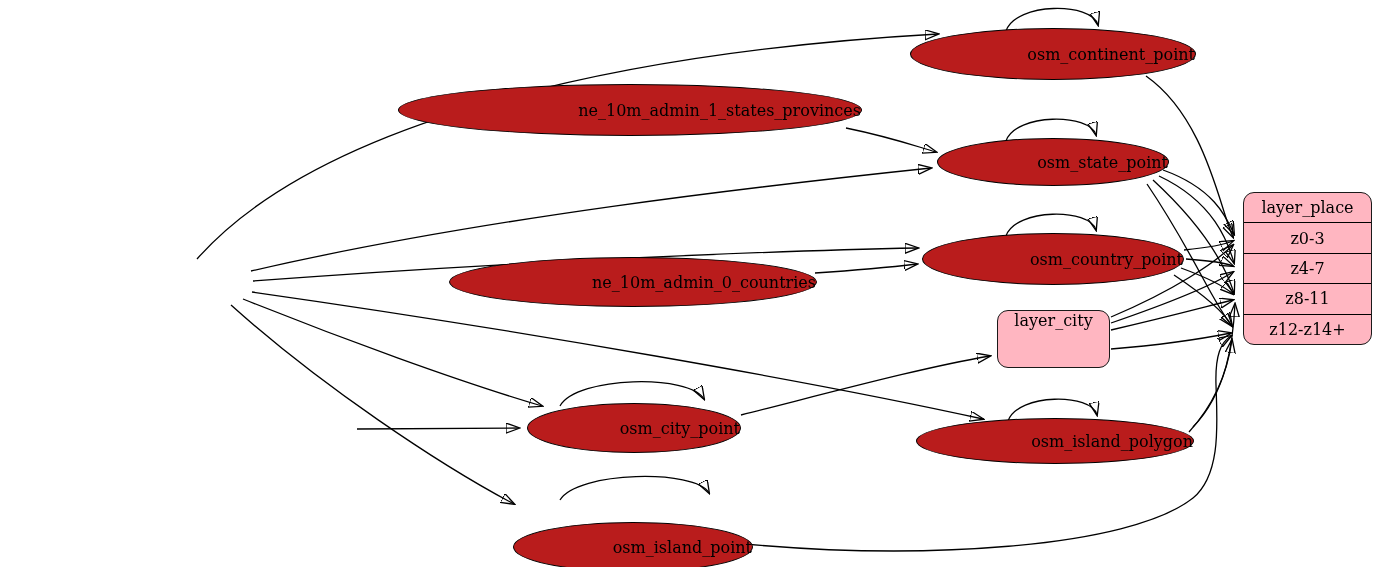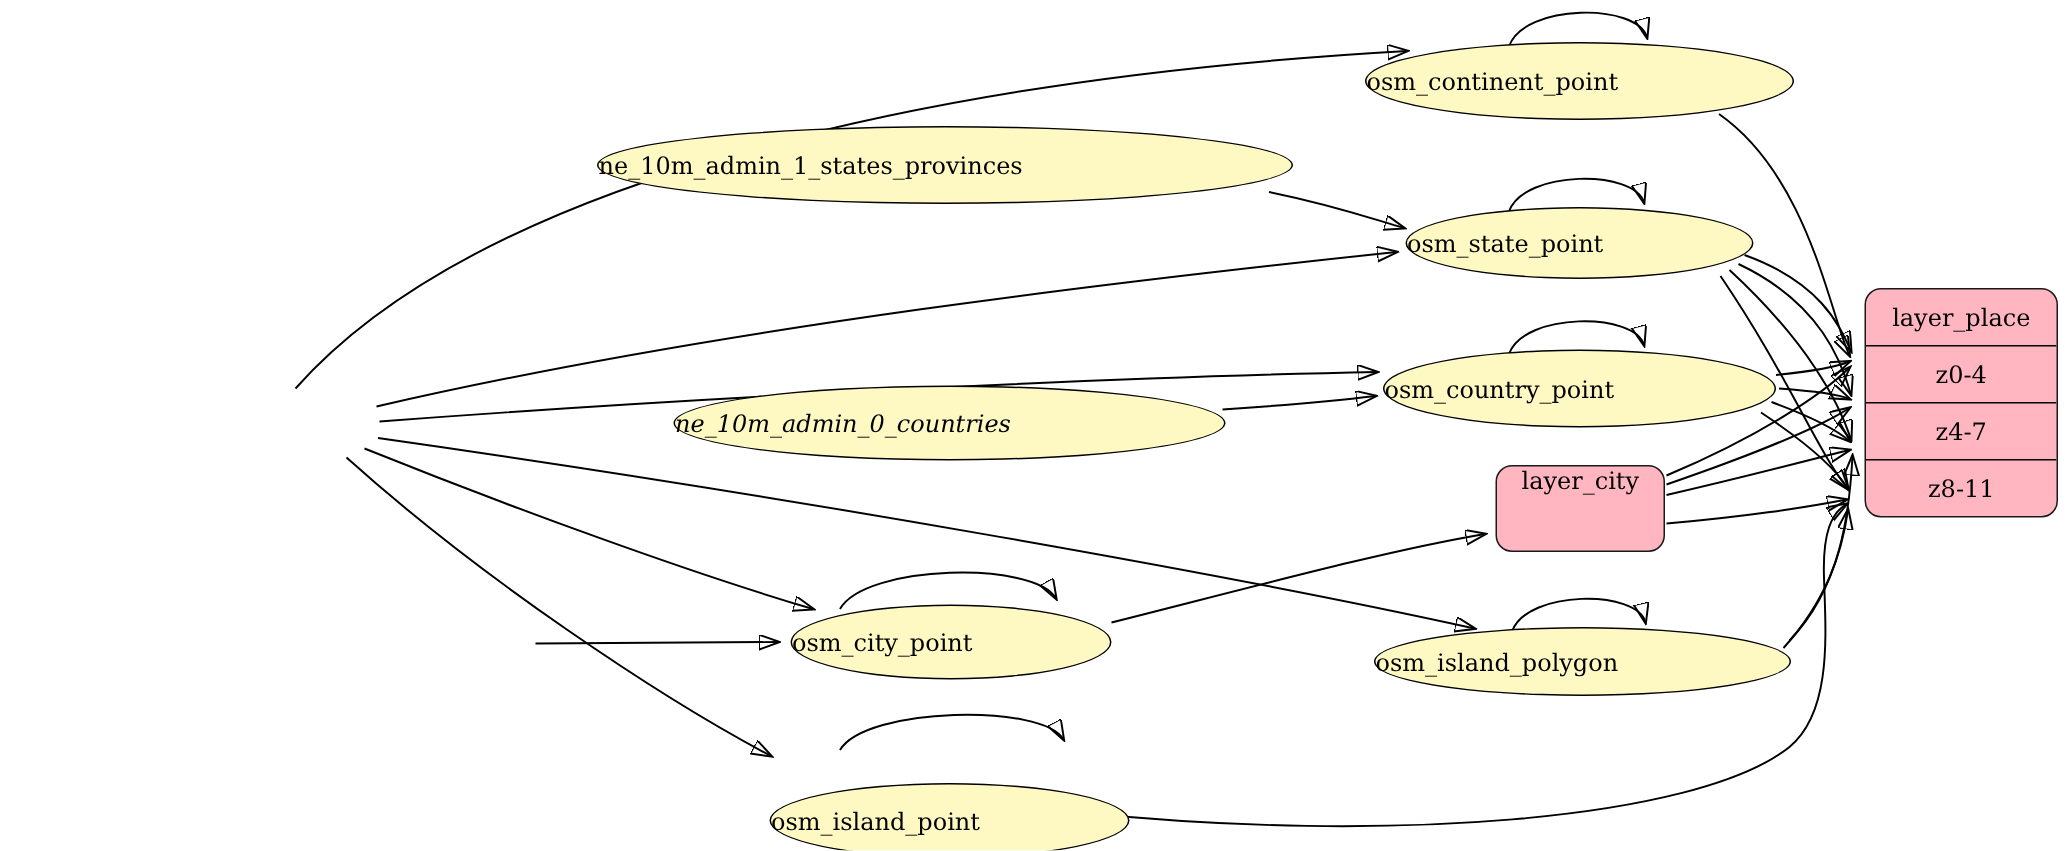--- a/index.html
+++ b/index.html
@@ -8,23 +8,23 @@
     width:1378px;height:567px;
     background:#ffffff;
     font-family:"DejaVu Serif", serif;
     color:#000000;
     overflow:hidden;
   }
   #edges{position:absolute;left:0;top:0;width:1378px;height:567px;}
   #edges path{fill:none;stroke:#000000;stroke-width:1.3;}
   .node{
     position:absolute;
-    display:flex;align-items:center;justify-content:flex-start;
+    display:flex;align-items:center;justify-content:flex-end;
     border:1.4px solid #000000;
-    background:#fef9c3;
+    background:#b91c1c;
     border-radius:50%;
     font-size:16px;
     white-space:nowrap;
     box-sizing:border-box;
     z-index:2;
   }
   .record{
     position:absolute;
     display:flex;flex-direction:column;
     border:1.6px solid #1a1a1a;
@@ -40,21 +40,21 @@
     border-top:1.3px solid #000000;
     padding:0 8px;
     white-space:nowrap;
   }
   .record .row:first-child{border-top:none;}
 
   
   .n-imposm3            {left:108px; top:256px; width:144px; height:52px;}
   .n-ne-pop             {left:4px;   top:403px; width:352px; height:54px;}
   .n-ne-admin1          {left:398px; top:84px;  width:464px; height:52px;}
-  .n-ne-admin0          {left:449px; top:257px; width:368px; height:50px;font-style:italic;}
+  .n-ne-admin0          {left:449px; top:257px; width:368px; height:50px;}
   .n-continent          {left:910px; top:28px;  width:286px; height:52px;}
   .n-state              {left:937px; top:138px; width:232px; height:48px;}
   .n-country            {left:922px; top:233px; width:262px; height:52px;}
   .n-city               {left:527px; top:403px; width:214px; height:50px;}
   .n-island-polygon     {left:916px; top:418px; width:278px; height:46px;}
   .n-island-point       {left:513px; top:522px; width:240px; height:50px;}
 
   
   .r-layer-city {left:997px;  top:310px; width:113px; height:58px;}
   .r-layer-place{left:1243px; top:192px; width:129px; height:153px;}
@@ -138,18 +138,19 @@
     <span>osm_island_point</span>
   </div>
 
   <div class="record r-layer-city" style="background: rgb(255, 182, 193); gap: 39px;">
     <div class="row">layer_city</div>
     <div class="row">z2-z14+</div>
   </div>
 
   <div class="record r-layer-place" style="background: rgb(255, 182, 193);">
     <div class="row">layer_place</div>
-    <div class="row">z0-4</div>
+    <div class="row">z0-3</div>
     <div class="row">z4-7</div>
     <div class="row">z8-11</div>
+    <div class="row">z12-z14+</div>
   </div>
 
 </div>
 
 </body></html>

